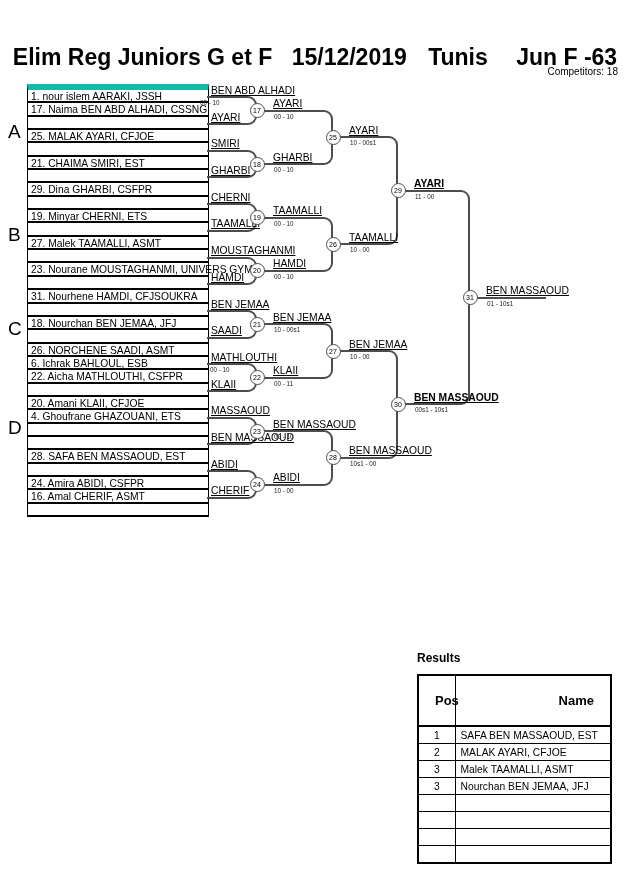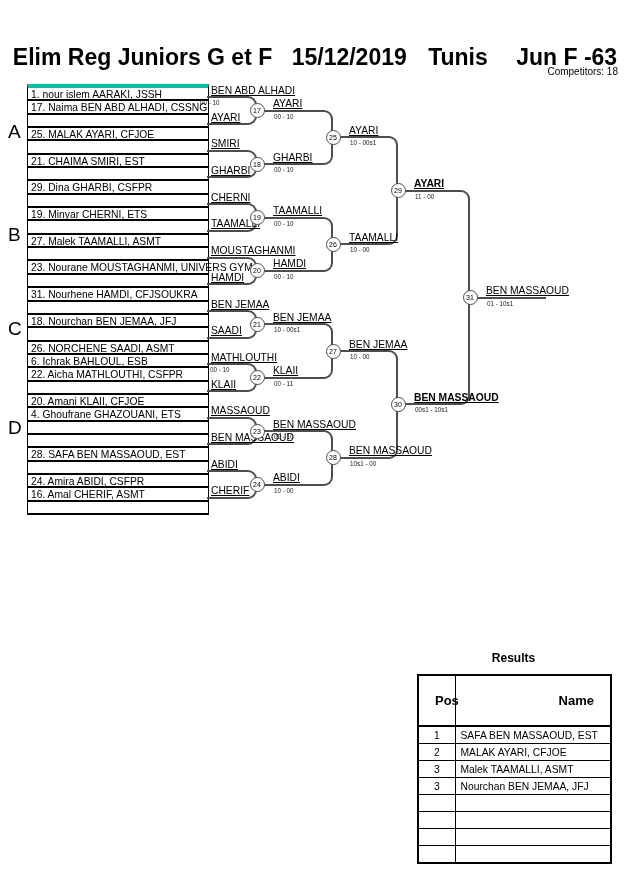--- a/index.html
+++ b/index.html
@@ -4,33 +4,33 @@
 <style>
   html,body{margin:0;padding:0;background:#fff;}
   .page{position:relative;width:630px;height:871px;background:#fff;overflow:hidden;
         font-family:"Liberation Sans",sans-serif;color:#000;}
   .title{position:absolute;top:44px;left:0;width:630px;text-align:center;
          font-size:23px;font-weight:bold;white-space:nowrap;}
   .title .sp1{margin-left:13px;} .title .sp2{margin-left:15px;} .title .sp3{margin-left:22px;}
   .competitors{position:absolute;top:66px;right:12px;font-size:10px;}
   .grp{position:absolute;left:8px;font-size:19px;line-height:19px;}
   .seedcol{position:absolute;left:27px;top:84px;width:180px;
-           border-top:4px solid #14b8a6;border-left:1px solid #000;border-right:1px solid #000;}
+           border-top:6px solid #14b8a6;border-left:1px solid #000;border-right:1px solid #000;}
   .srow{box-sizing:border-box;height:13.35px;border-bottom:2px solid #000;
         font-size:10.3px;line-height:11px;padding:1px 0 0 3px;white-space:nowrap;}
   .br{position:absolute;box-sizing:border-box;
       border-top:2px solid #4d4d4d;border-right:2px solid #4d4d4d;border-bottom:2px solid #4d4d4d;
       border-radius:0 9px 9px 0;}
   .hline{position:absolute;border-top:2px solid #4d4d4d;height:0;}
   .circ{position:absolute;width:15px;height:15px;box-sizing:border-box;border:1px solid #4d4d4d;
         border-radius:50%;background:#fff;font-size:7px;line-height:13px;text-align:center;z-index:3;}
   .c2,.wn{position:absolute;font-size:10.3px;line-height:12px;white-space:nowrap;z-index:2;text-decoration:underline;}
   .wn.b{font-weight:bold;}
   .sc{position:absolute;font-size:6.3px;line-height:7px;white-space:nowrap;color:#222;z-index:2;}
-  .res-title{position:absolute;left:417px;top:651px;width:193px;text-align:center;
+  .res-title{position:absolute;left:417px;top:651px;width:193px;text-align:left;
              font-size:12px;font-weight:bold;}
   table.results{position:absolute;left:417px;top:674px;width:193px;table-layout:fixed;
                 border-collapse:collapse;border:2px solid #000;}
   table.results th{border:1px solid #000;border-bottom:2px solid #000;font-size:13px;
                    font-weight:bold;height:17px;padding:16px;text-align:right;}
   table.results td{border:1px solid #000;font-size:10.3px;height:16px;padding:0;white-space:nowrap;}
   table.results td.pos{text-align:center;}
   table.results td.nm{padding-left:5px;text-align:left;}
   col.cpos{width:37px;} col.cnm{width:156px;}
 </style>

